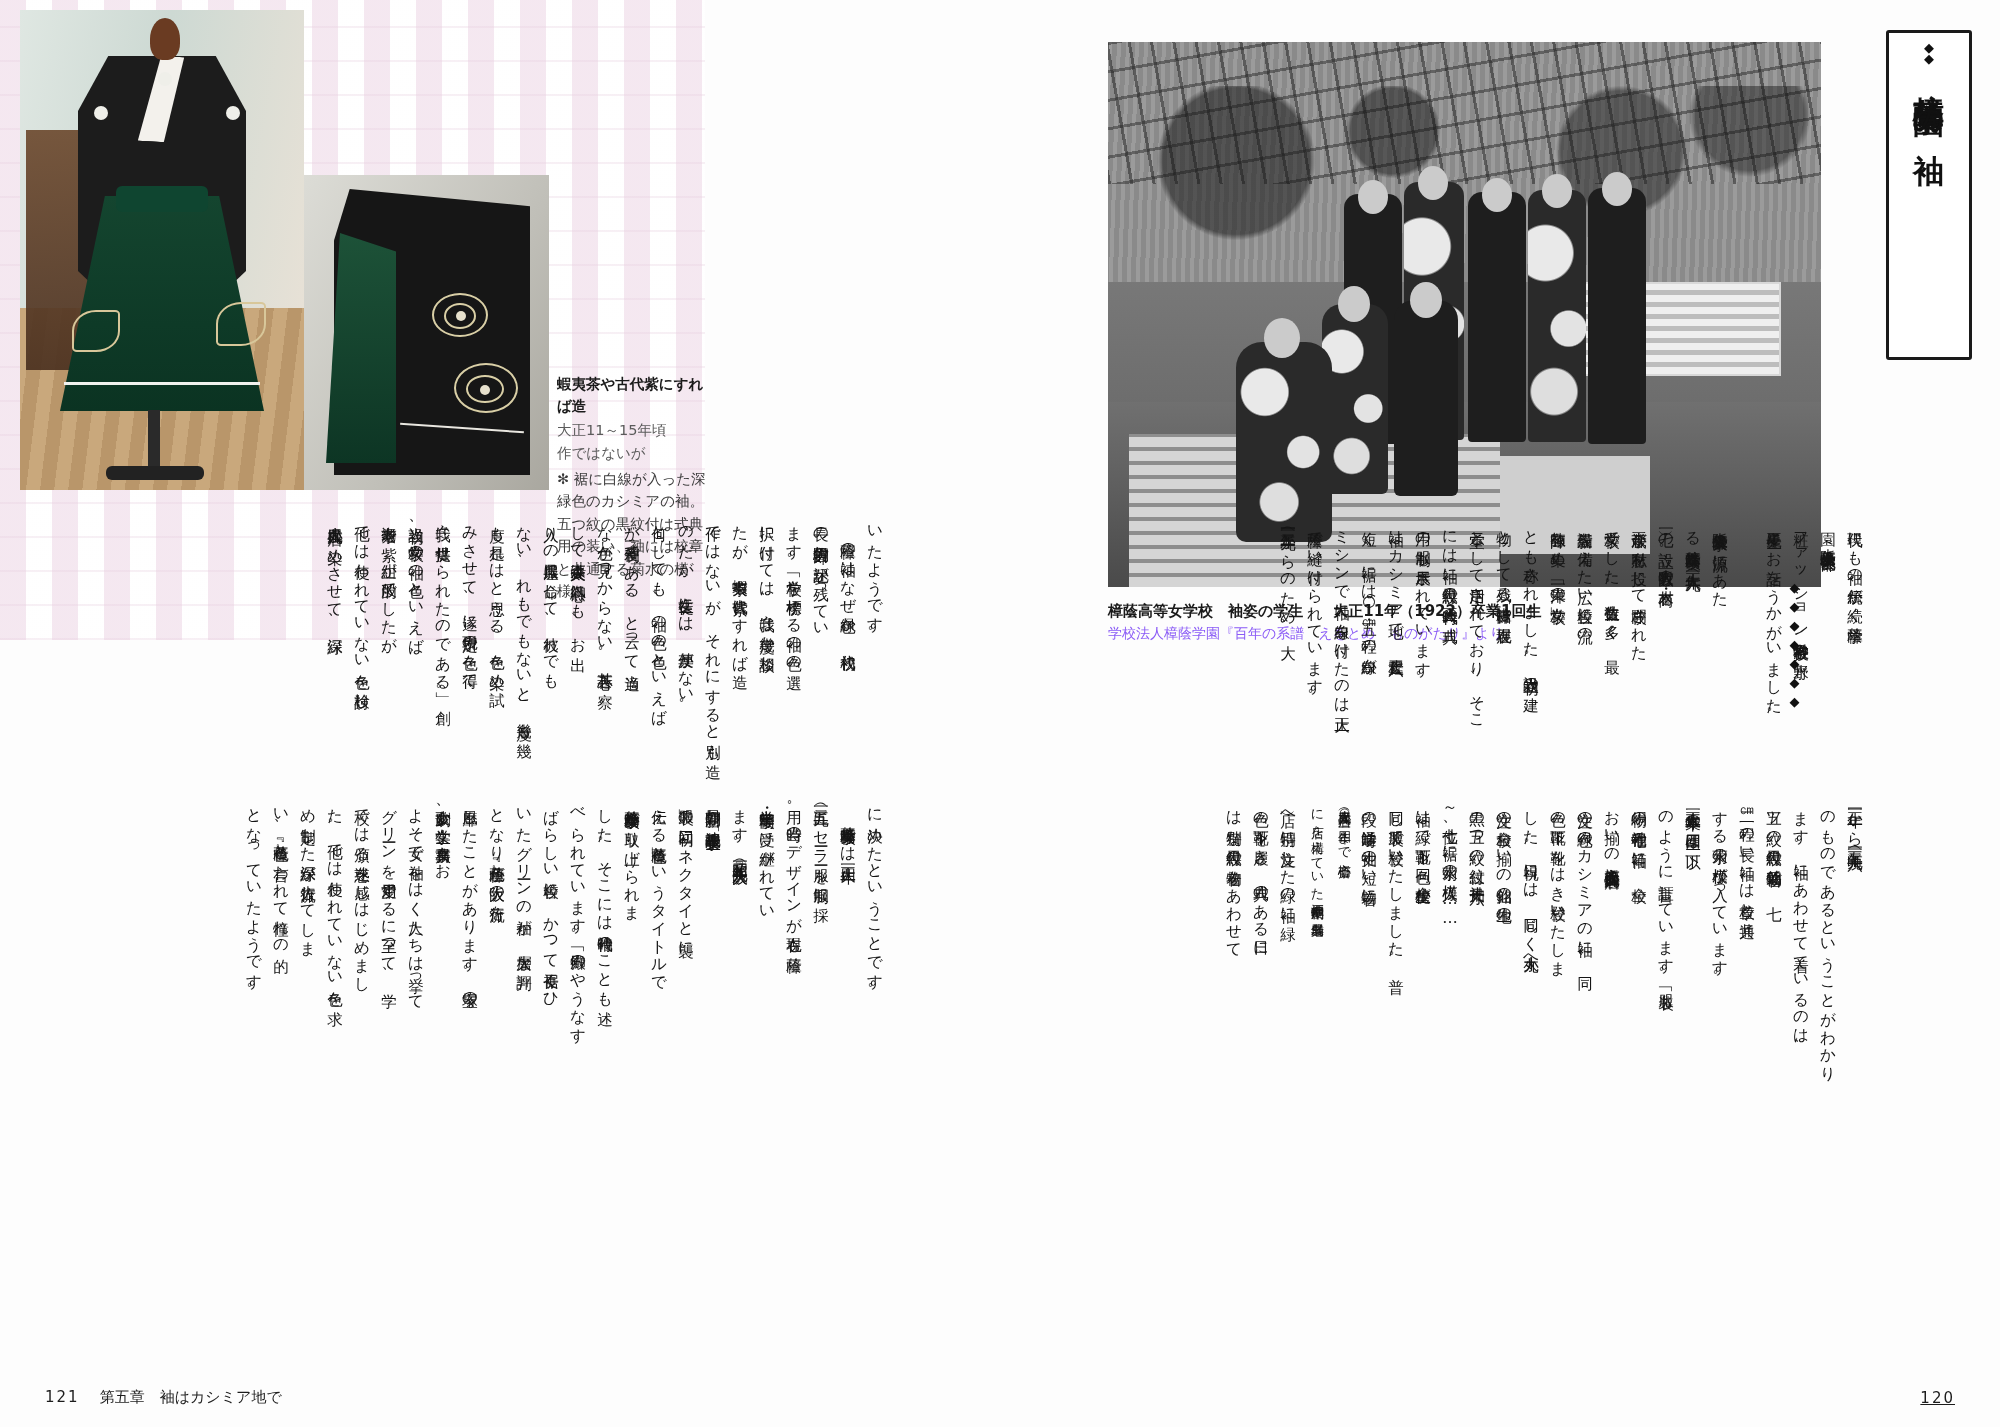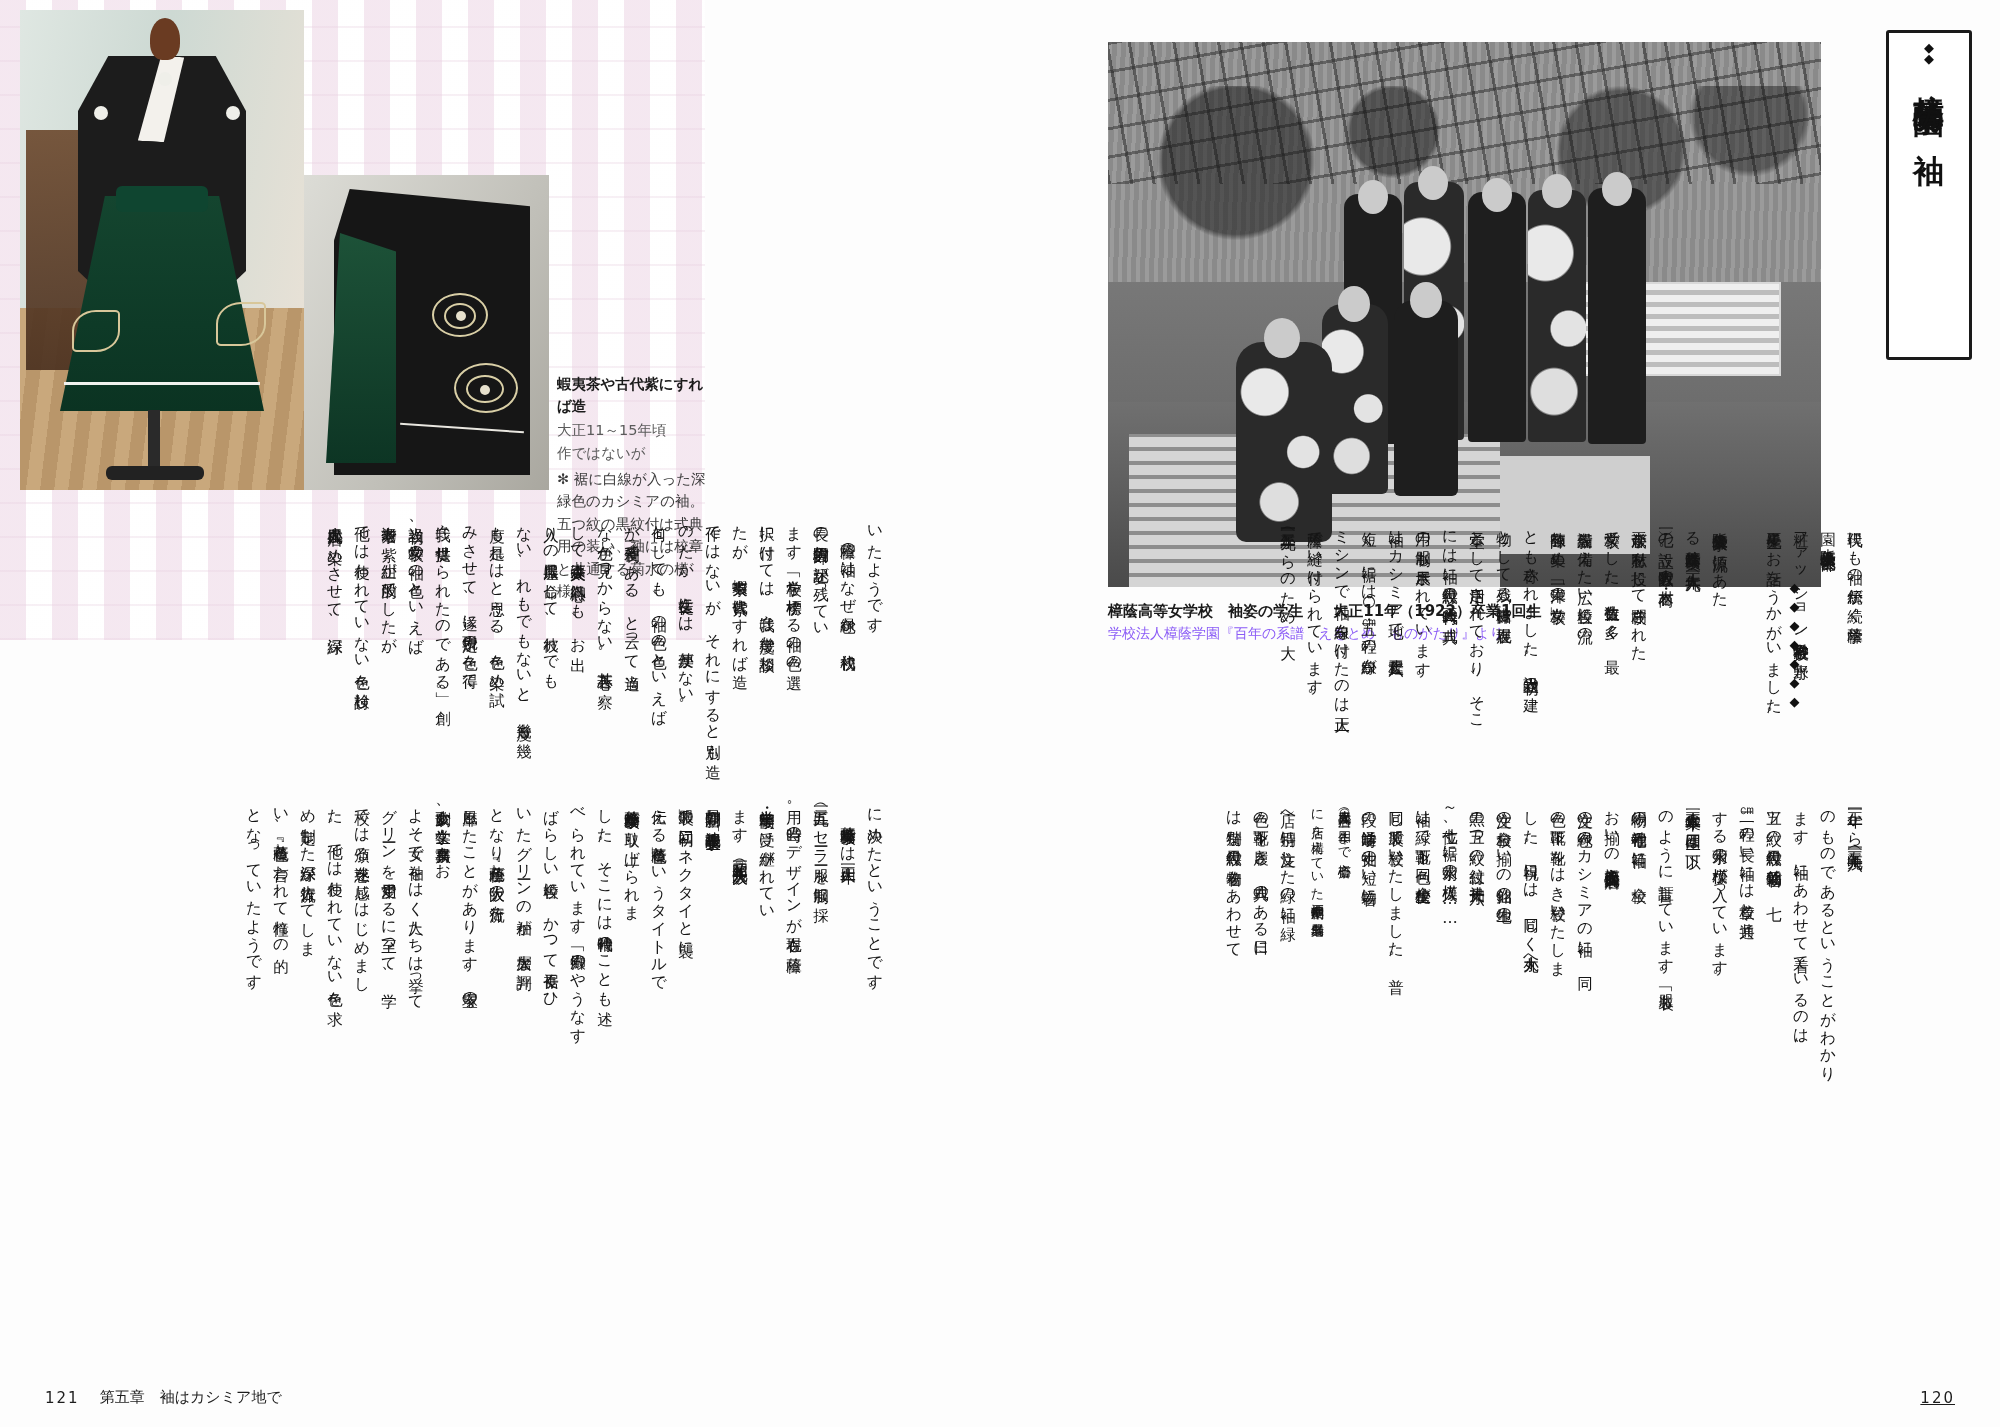--- a/index.html
+++ b/index.html
@@ -153,21 +153,21 @@
   #lp-lower{position:absolute;left:45px;top:798px;width:845px;height:300px;
     display:flex;flex-direction:row-reverse;}
   #lp-lower .vtext{height:285px;width:27px;}
 
   
   #diamond-sep{position:absolute;right:196px;top:580px;
     writing-mode:vertical-rl;font-size:13px;line-height:1.5;color:#111;letter-spacing:4px;}
 
   
   .footer{position:absolute;bottom:20px;font-family:"DejaVu Sans","Liberation Sans",sans-serif;color:#1c1c1c;}
-  #footer-left{left:45px;font-size:15px;display:flex;align-items:center;gap:20px;}
+  #footer-left{left:45px;font-size:15px;display:flex;align-items:flex-start;gap:20px;}
   #footer-left .pno{font-size:15px;letter-spacing:2px;}
   #footer-right{right:45px;font-size:15px;letter-spacing:2px;text-decoration:underline;}
 </style>
 </head>
 <body>
 
 <div class="page">
 
   <div class="bg-pattern"></div>
 

